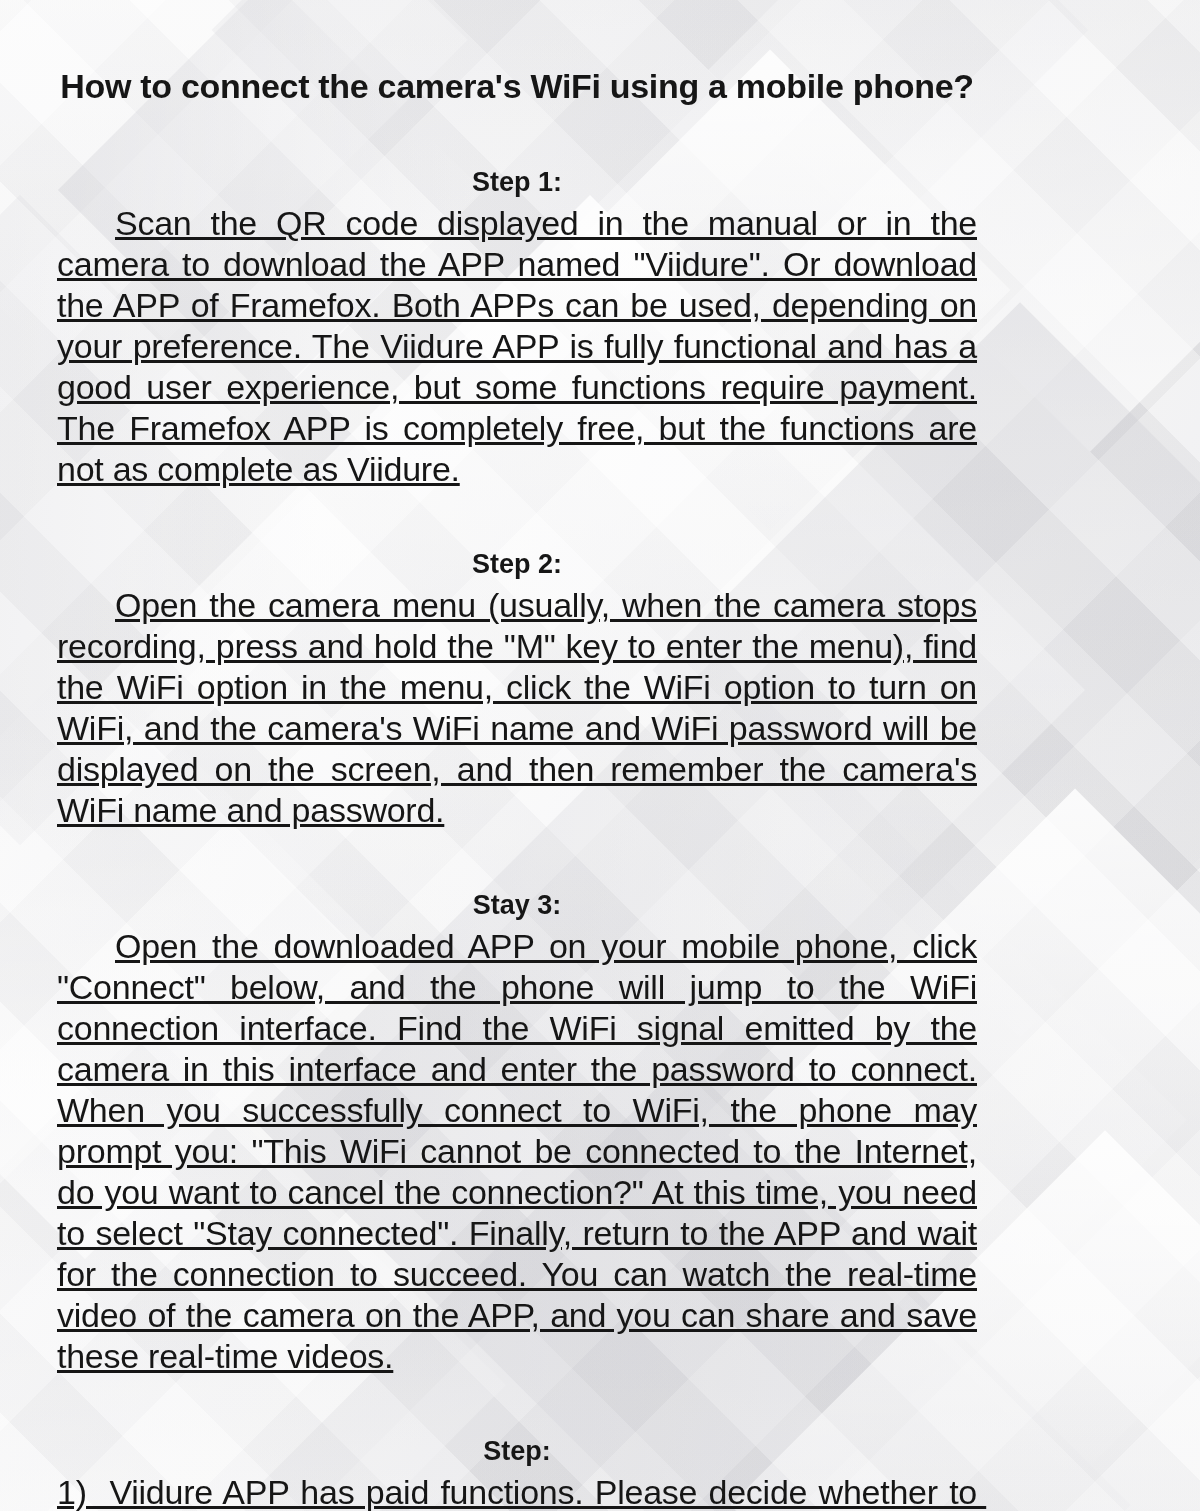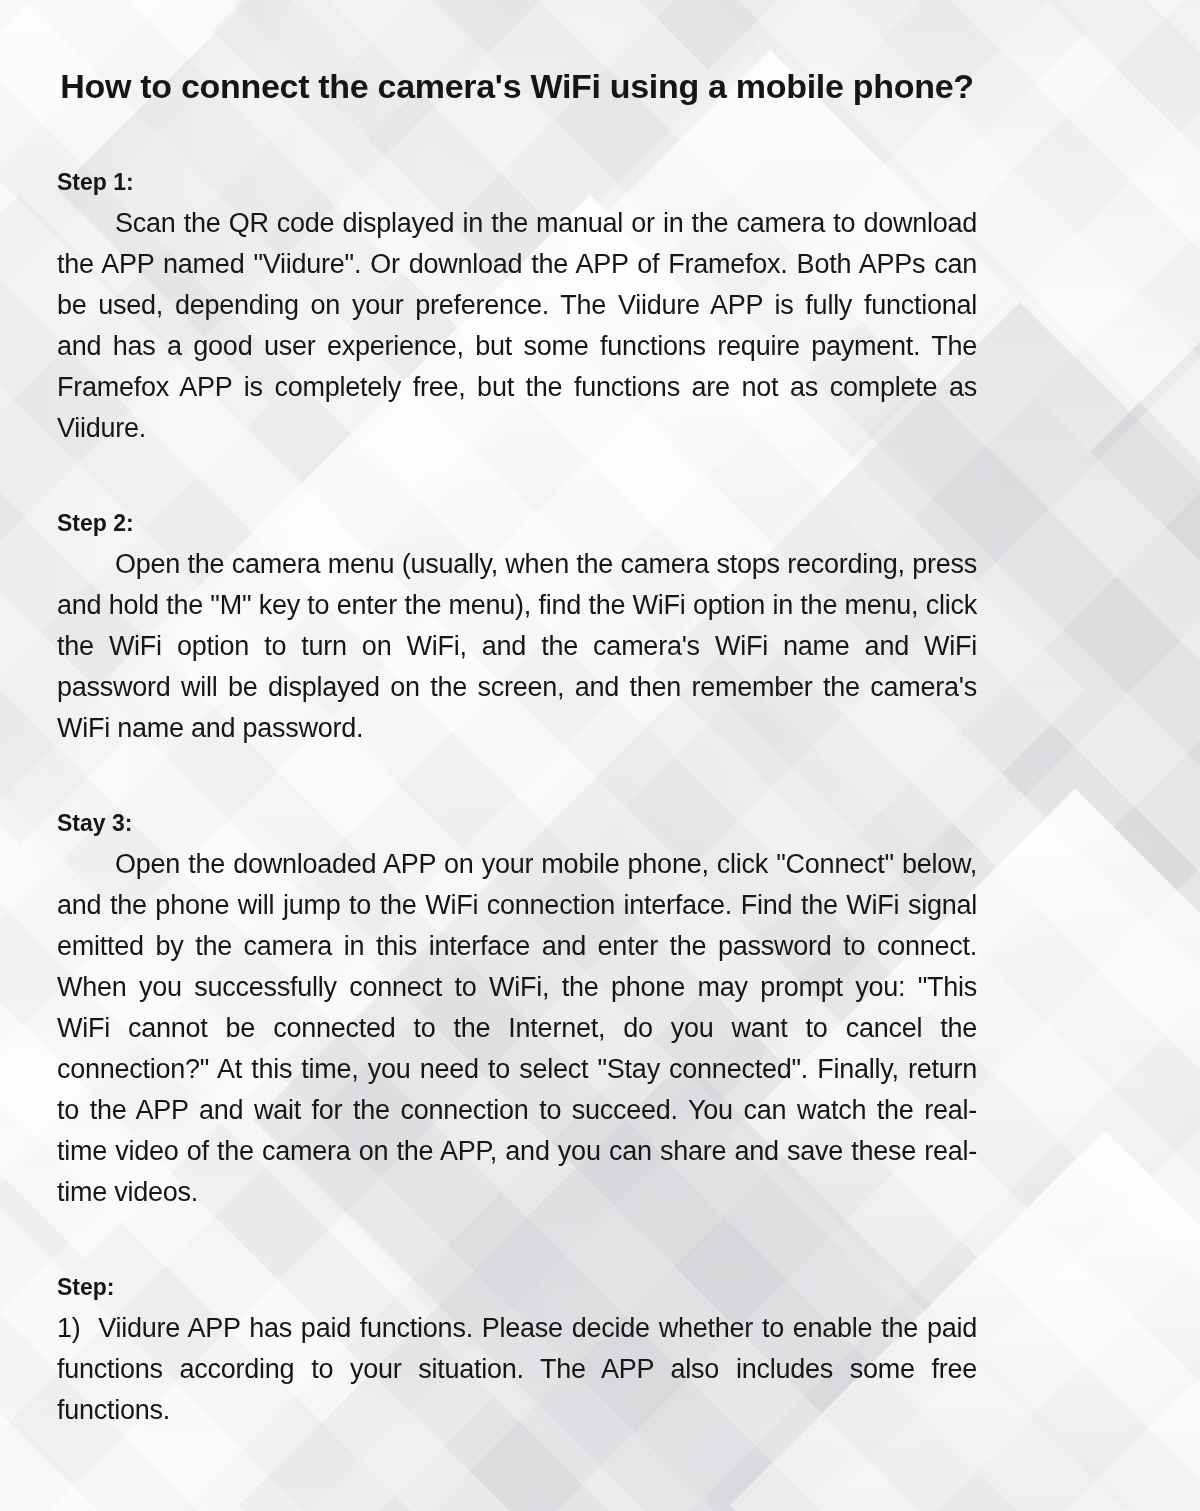--- a/index.html
+++ b/index.html
@@ -56,30 +56,32 @@
     margin: 64px 0 0 0;
     font-size: 34px;
     line-height: 44px;
     font-weight: bold;
     text-align: center;
     letter-spacing: -0.3px;
   }
   section { margin-top: 54px; }
   h2 {
     margin: 0;
-    font-size: 23px;
+    font-size: 27px;
     line-height: 41px;
     font-weight: bold;
+    text-align: center;
   }
   p {
     margin: 0;
-    font-size: 27px;
+    font-size: 34px;
     line-height: 41px;
     text-align: justify;
     letter-spacing: -0.25px;
+    text-decoration: underline;
   }
   p.indent { text-indent: 58px; }
   p.note-item { white-space: pre-wrap; }
 </style>
 </head>
 <body>
 
 <div class="bg">
   <div class="shape s-light" style="left:-160px; top:-220px;  width:520px; height:520px;"></div>
   <div class="shape s-grey" style="left:340px;  top:-280px;  width:620px; height:620px;"></div>

